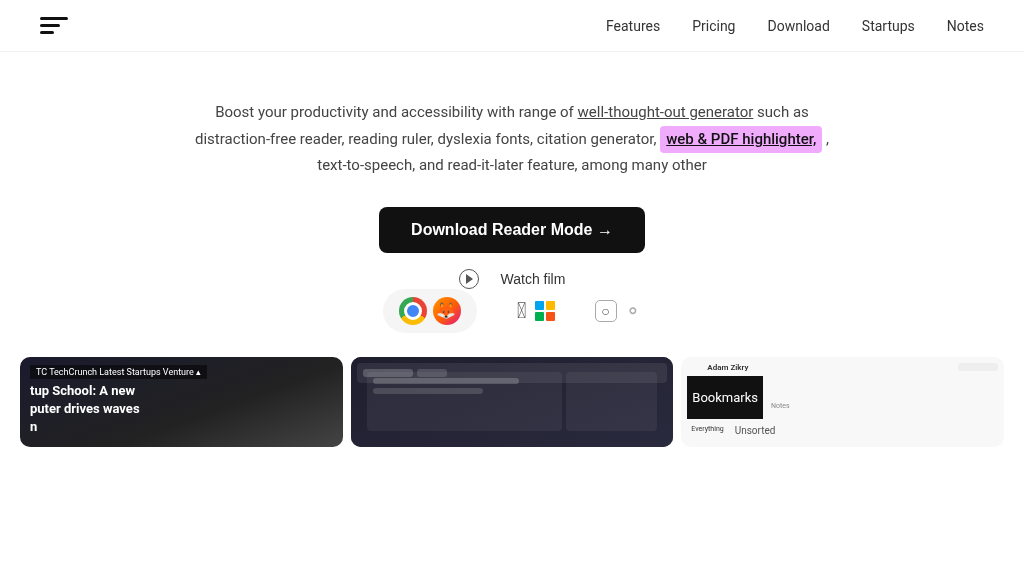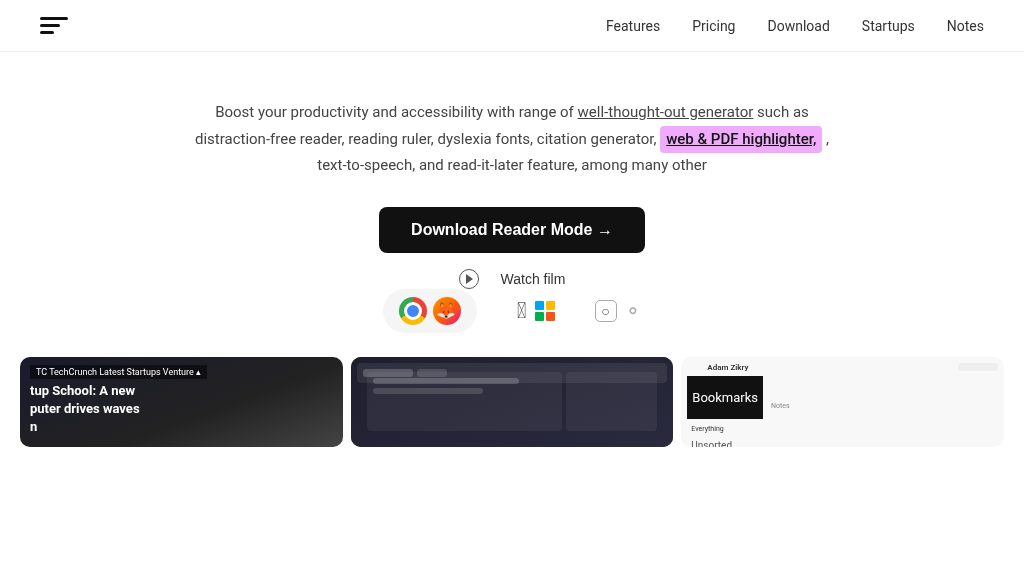--- a/index.html
+++ b/index.html
@@ -418,20 +418,20 @@
   <div class="screenshot-card" style="background:#f0f0f0;">
     <div style="width:100%;height:100%;background:#f8f8f8;display:flex;flex-direction:column;padding:6px;">
       <div style="display:flex;align-items:center;justify-content:space-between;margin-bottom:4px;margin-left:20px;">
         <div style="font-size:8px;font-weight:600;color:#333;">Adam Zikry</div>
         <div style="width:40px;height:8px;background:#eee;border-radius:3px;"></div>
       </div>
       <div style="display:flex;gap:4px;margin-bottom:4px;">
         <div style="background:#111;color:#fff;border-radius:0;padding:14px 5px;font-size:13px;">Bookmarks</div>
         <div style="color:#888;font-size:7px;padding:2px 4px;margin-top:24px;">Notes</div>
       </div>
-      <div style="display:flex;flex-direction:column;gap:3px;">
+      <div style="display:flex;flex-direction:row;gap:3px;">
         <div style="font-size:7px;color:#333;padding:2px 4px;">Everything</div>
         <div style="font-size:10px;color:#555;padding:2px 4px;">Unsorted</div>
 
       </div>
     </div>
   </div>
 </div>
 
 </body></html>

